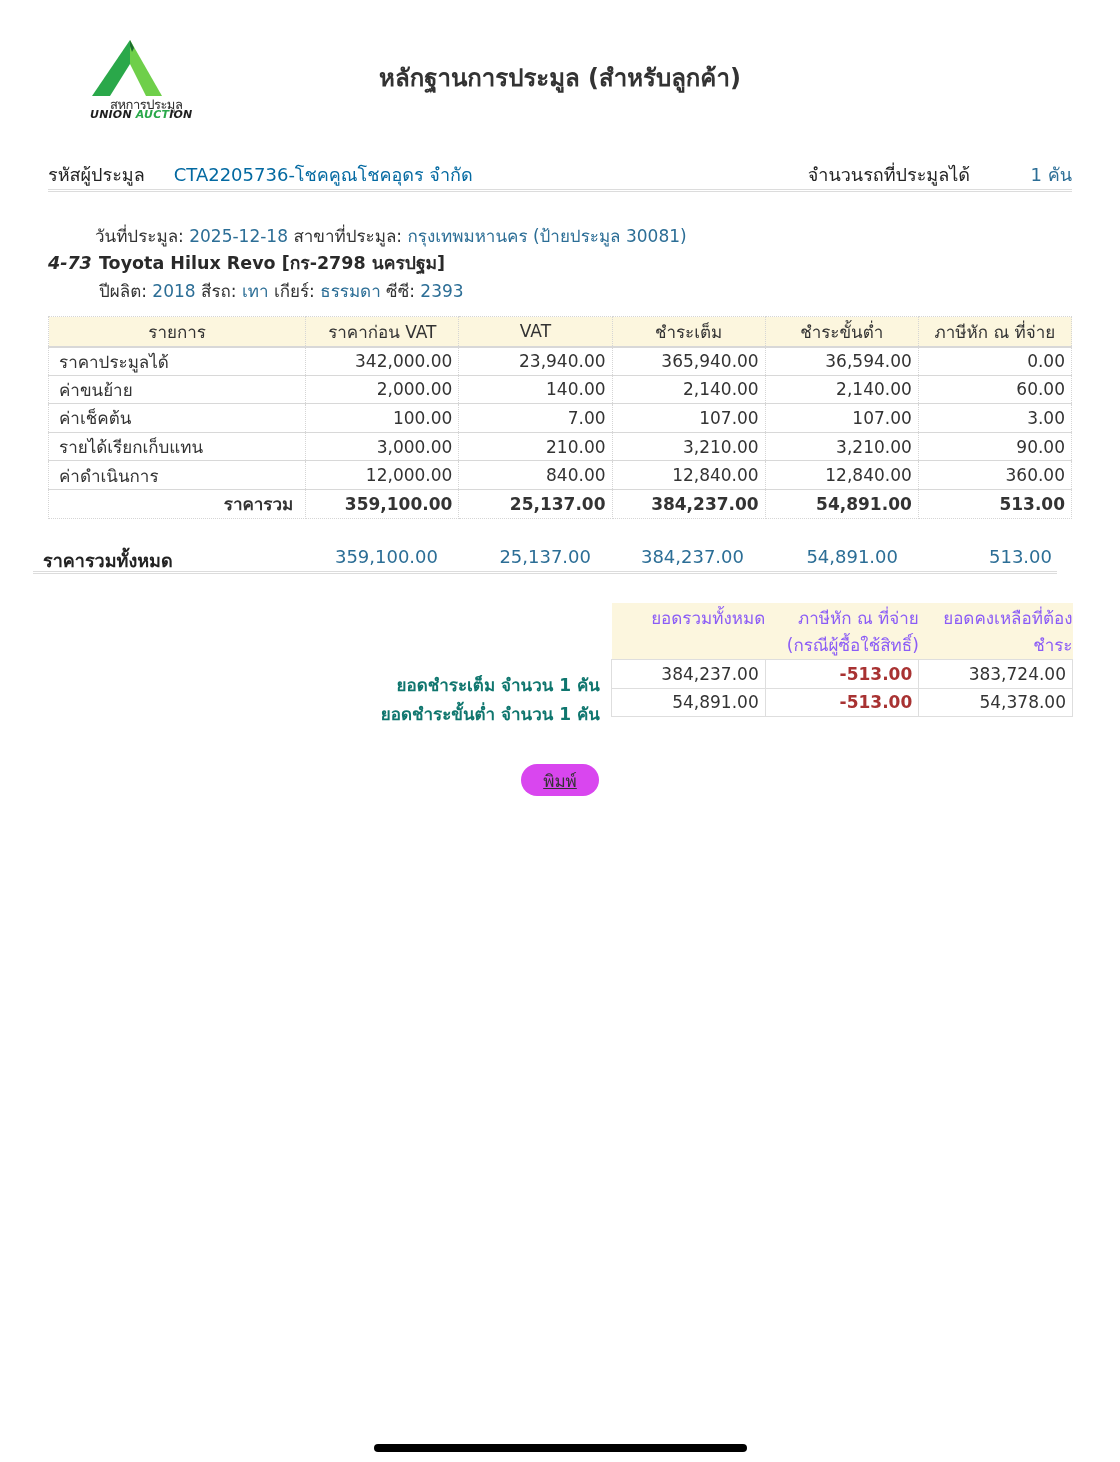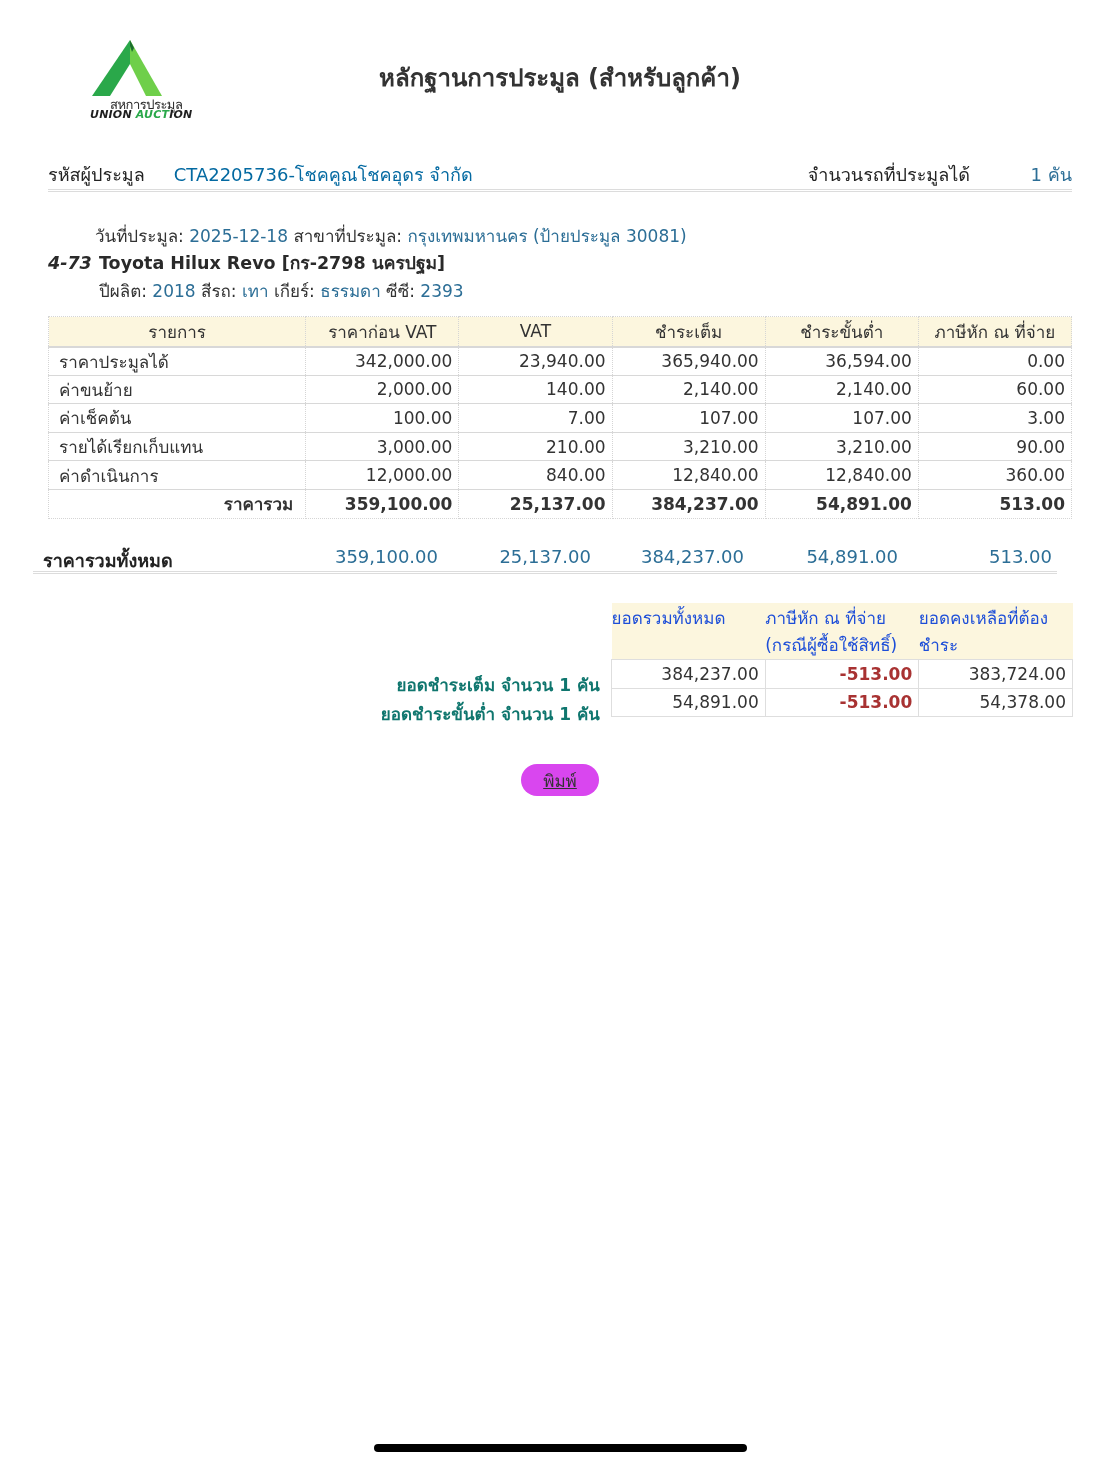--- a/index.html
+++ b/index.html
@@ -34,21 +34,21 @@
   .main-table tr.total td { font-weight: 600; border-bottom: 1px dotted #d5d5d5; }
   .main-table tr.total td.item { text-align: right; padding-right: 12px; }
   .main-table th:nth-child(1), .main-table td:nth-child(1) { width: 257px; }
   .main-table th:nth-child(n+2), .main-table td:nth-child(n+2) { width: 153px; }
 
   .grand-row { position: absolute; left: 33px; top: 544px; width: 1024px; height: 30px; border-bottom: 3px double #dcdcdc; font-size: 18px; }
   .grand-label { position: absolute; left: 10px; top: 2px; font-weight: 600; color: #222; }
   .grand-val { position: absolute; top: 2px; color: #2c6e96; text-align: right; width: 153px; }
 
   .sum-table { position: absolute; left: 611px; top: 603px; width: 462px; font-size: 17px; }
-  .sum-table th { background: #fcf6de; font-weight: normal; color: #1d4ed8; text-align: left; vertical-align: top; padding-top: 2px; line-height: 27px; height: 56px; width: 154px; }
+  .sum-table th { background: #fcf6de; font-weight: normal; color: #8b5cf6; text-align: right; vertical-align: top; padding-top: 2px; line-height: 27px; height: 56px; width: 154px; }
   .sum-table td { height: 28.5px; text-align: right; padding-right: 6px; color: #333; border: 1px solid #dedede; }
   .sum-table td.neg { color: #a83232; font-weight: bold; }
   .sum-labels { position: absolute; right: 520px; top: 672px; font-size: 17px; font-weight: 600; text-align: right; color: #0f766e; }
   .sum-labels div { height: 28.5px; line-height: 26px; }
 
   .print-btn { position: absolute; left: 521px; top: 764px; width: 78px; height: 32px; border-radius: 16px; background: #d946ef; border: none; font-size: 17px; color: #333; font-family: "DejaVu Sans", sans-serif; cursor: pointer; text-decoration: underline; }
 
   .home-indicator { position: absolute; left: 374px; top: 1444px; width: 373px; height: 8px; background: #000; border-radius: 4px; }
 </style>
 </head>

